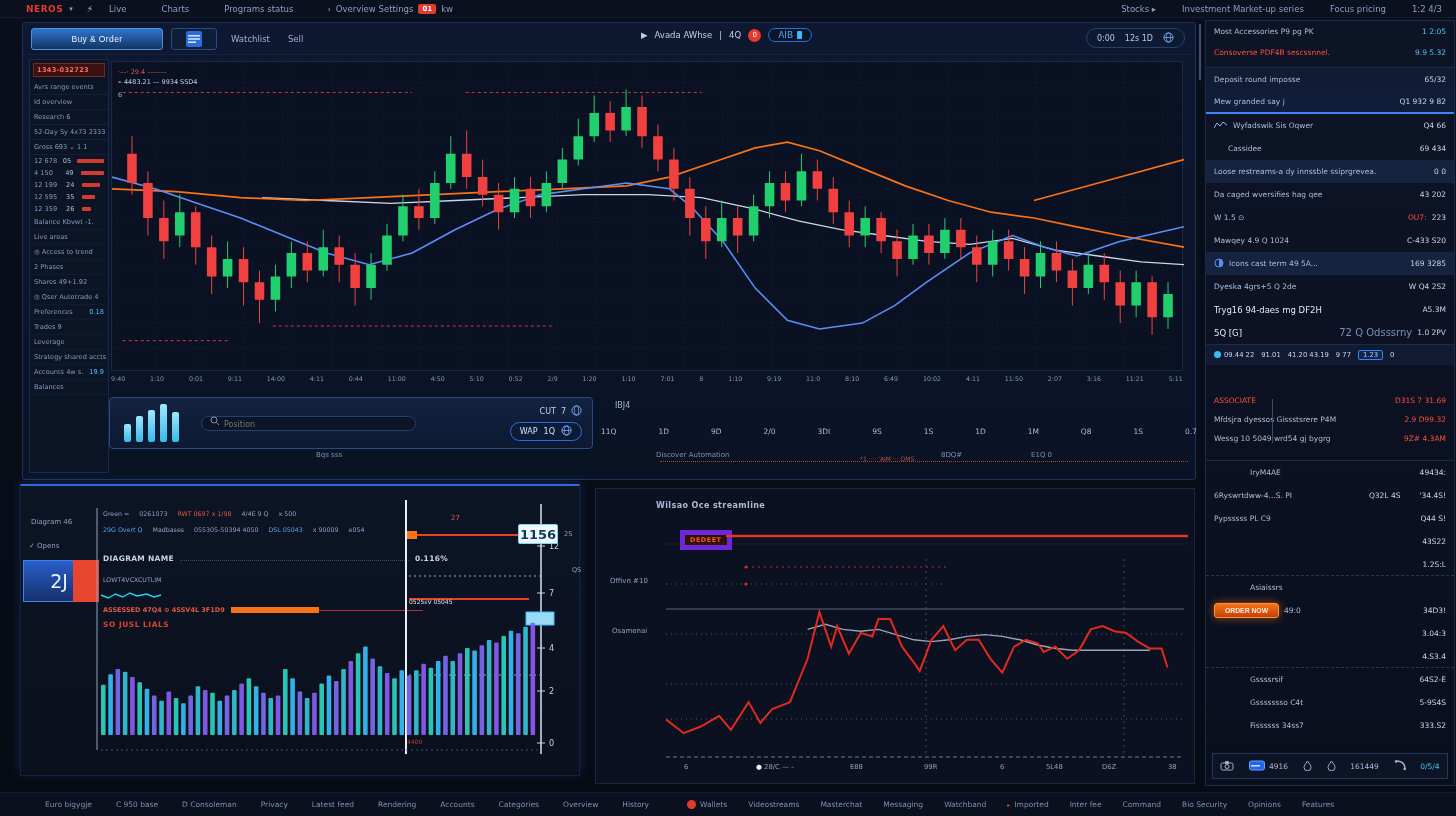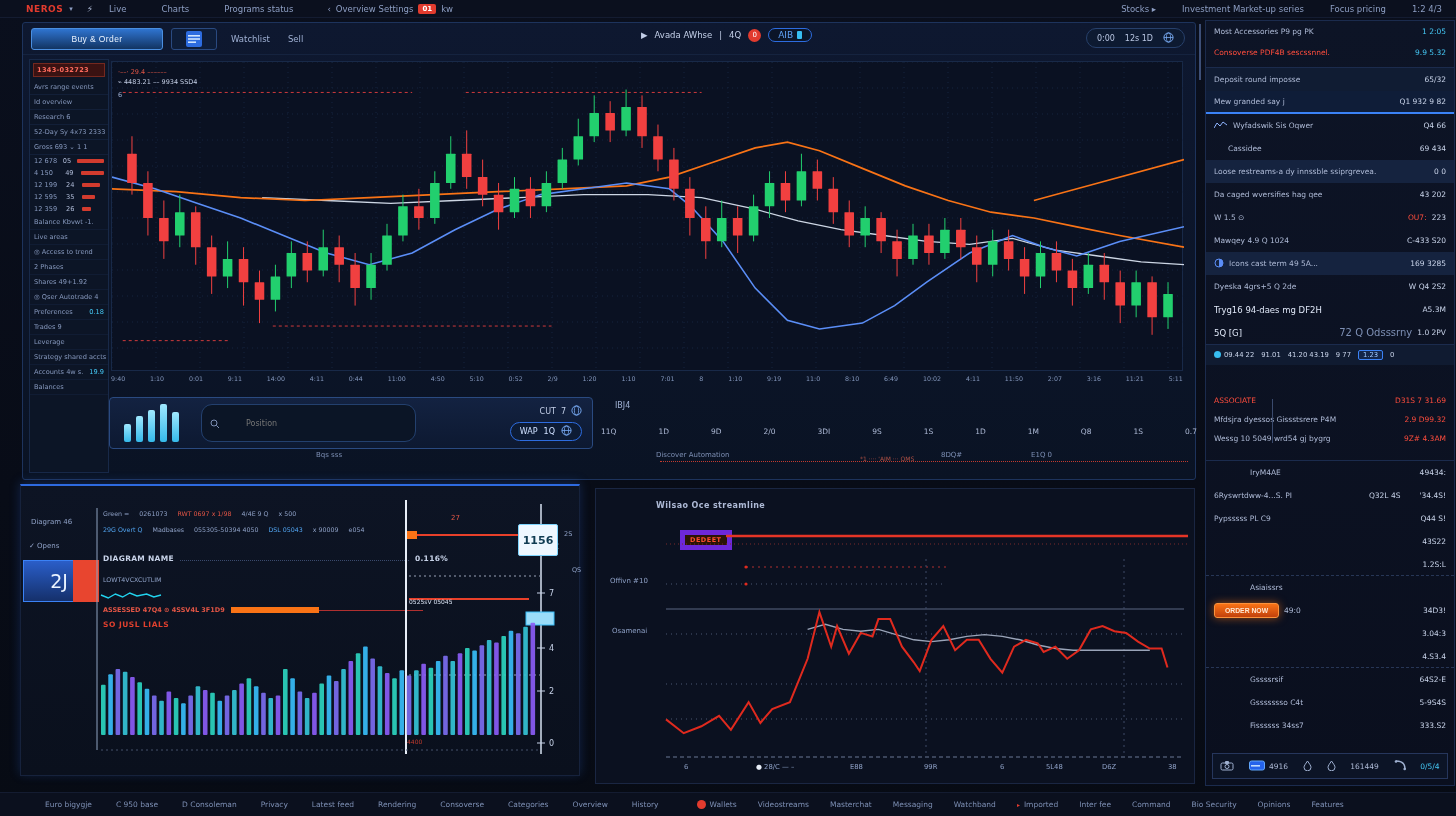--- a/index.html
+++ b/index.html
@@ -56,22 +56,22 @@
   .leg1{color:#e25545;}
   .leg2{color:#c2cde4;}
   .leg3{color:#9fb0d3;margin-top:3px;}
   .xaxis{position:absolute;left:88px;top:352px;width:1072px;display:flex;justify-content:space-between;
     font-size:6.3px;color:#8396bb;}
   
   .mp-toolbar{position:absolute;left:86px;top:374px;width:484px;height:52px;border:1px solid #2a4a80;border-radius:4px;
     background:linear-gradient(180deg,#132241,#0d1931);display:flex;align-items:center;}
   .eq{display:flex;align-items:flex-end;gap:5px;height:38px;margin-left:14px;}
   .eq i{width:7px;border-radius:2px;background:linear-gradient(180deg,#9fe8ff,#35b9ea);display:block;}
-  .search{margin-left:22px;width:215px;height:38px;border:1px solid #23406e;border-radius:11px;background:#0b1526;
-    display:flex;align-items:center;padding:0 8px;gap:24px;}
+  .search{margin-left:22px;width:215px;height:15px;border:1px solid #23406e;border-radius:11px;background:#0b1526;
+    display:flex;align-items:flex-end;padding:0 8px;gap:2px;}
   .search input{flex:1;background:transparent;border:0;outline:none;color:#aebad6;font-size:8px;font-family:"DejaVu Sans",sans-serif;}
   .tb-btn-col{margin-left:auto;margin-right:10px;display:flex;flex-direction:column;gap:4px;align-items:flex-end;}
   .mini-btn{display:flex;align-items:center;gap:5px;font-size:8px;color:#c3cfe8;cursor:pointer;}
   .wap-btn{border:1px solid #2d6cdf;border-radius:10px;padding:2px 9px;background:#0d1b34;display:flex;align-items:center;gap:6px;font-size:8px;color:#cfe0ff;cursor:pointer;}
   .ibj{position:absolute;left:592px;top:378px;font-size:8px;color:#9fb0d3;}
   .tfrow{position:absolute;left:578px;top:404px;width:596px;display:flex;justify-content:space-between;
     font-size:7.5px;color:#aebad6;}
   .tfrow span{cursor:pointer;}
   .subrow span{position:absolute;font-size:7px;color:#7d8fb4;}
   .red-dotted{position:absolute;left:660px;top:461px;width:528px;border-top:1px dotted #c23b2e;}
@@ -86,22 +86,22 @@
   .bl-redbox{position:absolute;left:52px;top:74px;width:26px;height:42px;background:#e8452f;}
   .bl-legend{position:absolute;left:82px;font-size:6.3px;display:flex;gap:10px;white-space:nowrap;overflow:hidden;width:330px;color:#8ea0c5;}
   .bl-legend .red{color:#e25545;} .bl-legend .blue{color:#51a4f0;}
   .bl-name{position:absolute;left:82px;top:68px;width:345px;display:flex;align-items:flex-end;font-size:7.5px;color:#c9d4ea;font-weight:bold;letter-spacing:.3px;}
   .bl-name .lead{flex:1;border-bottom:1px dotted #3a4a6d;margin:0 6px 2px 6px;}
   .bl-small{position:absolute;left:82px;top:90px;font-size:6.3px;color:#8ea0c5;}
   .bl-orange-row{position:absolute;left:82px;top:120px;width:320px;display:flex;align-items:center;font-size:6.5px;color:#e25545;font-weight:bold;}
   .bl-orange-row .obar{width:88px;height:6px;background:#f97316;margin-left:6px;}
   .bl-orange-row .rline{flex:1;border-top:1px solid #b03030;}
   .bl-red-cap{position:absolute;left:82px;top:134px;font-size:7.5px;color:#e0402e;font-weight:bold;letter-spacing:.5px;}
-  .bl-price-tag{position:absolute;left:497px;top:38px;width:40px;height:32px;background:#eef7ff;border:1px solid #7dd3fc;
-    color:#0f3b52;font-size:11px;font-weight:bold;display:flex;align-items:center;justify-content:center;border-radius:2px;}
+  .bl-price-tag{position:absolute;left:497px;top:38px;width:40px;height:20px;background:#eef7ff;border:1px solid #7dd3fc;
+    color:#0f3b52;font-size:13px;font-weight:bold;display:flex;align-items:center;justify-content:center;border-radius:2px;}
   .bl-mini{position:absolute;left:430px;top:28px;font-size:7px;color:#e25545;}
   .bl-side{position:absolute;font-size:6.5px;color:#8ea0c5;}
   .bl-red-bottom{position:absolute;left:386px;top:252px;font-size:6px;color:#c23b2e;}
   .bl-gains{position:absolute;left:388px;top:112px;font-size:6px;color:#d8e2f2;}
   
   .bm-panel{position:absolute;left:595px;top:488px;width:600px;height:296px;background:#0b1120;border:1px solid #1a2642;}
   .bm-title{position:absolute;left:60px;top:12px;font-size:8px;font-weight:bold;color:#aebad6;letter-spacing:.4px;}
   .bm-badge{position:absolute;left:84px;top:41px;border:5px solid #6d28d9;background:#2a1406;color:#ff4d2e;
     font-size:6.5px;font-weight:bold;padding:1px 5px;letter-spacing:.5px;}
   .bm-label{position:absolute;font-size:7px;color:#8ea0c5;}
@@ -903,21 +903,21 @@
   </aside>
 
   <footer class="statusbar">
     <div class="sb-left" id="sb-left">
         <span class="sb-item">Euro bigygje</span>
         <span class="sb-item">C 950 base</span>
         <span class="sb-item">D Consoleman</span>
         <span class="sb-item">Privacy</span>
         <span class="sb-item">Latest feed</span>
         <span class="sb-item">Rendering</span>
-        <span class="sb-item">Consoverse</span>
+        <span class="sb-item">Accounts</span>
         <span class="sb-item">Categories</span>
         <span class="sb-item">Overview</span>
         <span class="sb-item">History</span>
       </div>
     <div class="sb-right" id="sb-right">
         <span class="sb-item"><i class="sb-dot"></i>Wallets</span>
         <span class="sb-item">Videostreams</span>
         <span class="sb-item">Masterchat</span>
         <span class="sb-item">Messaging</span>
         <span class="sb-item">Watchband</span>

